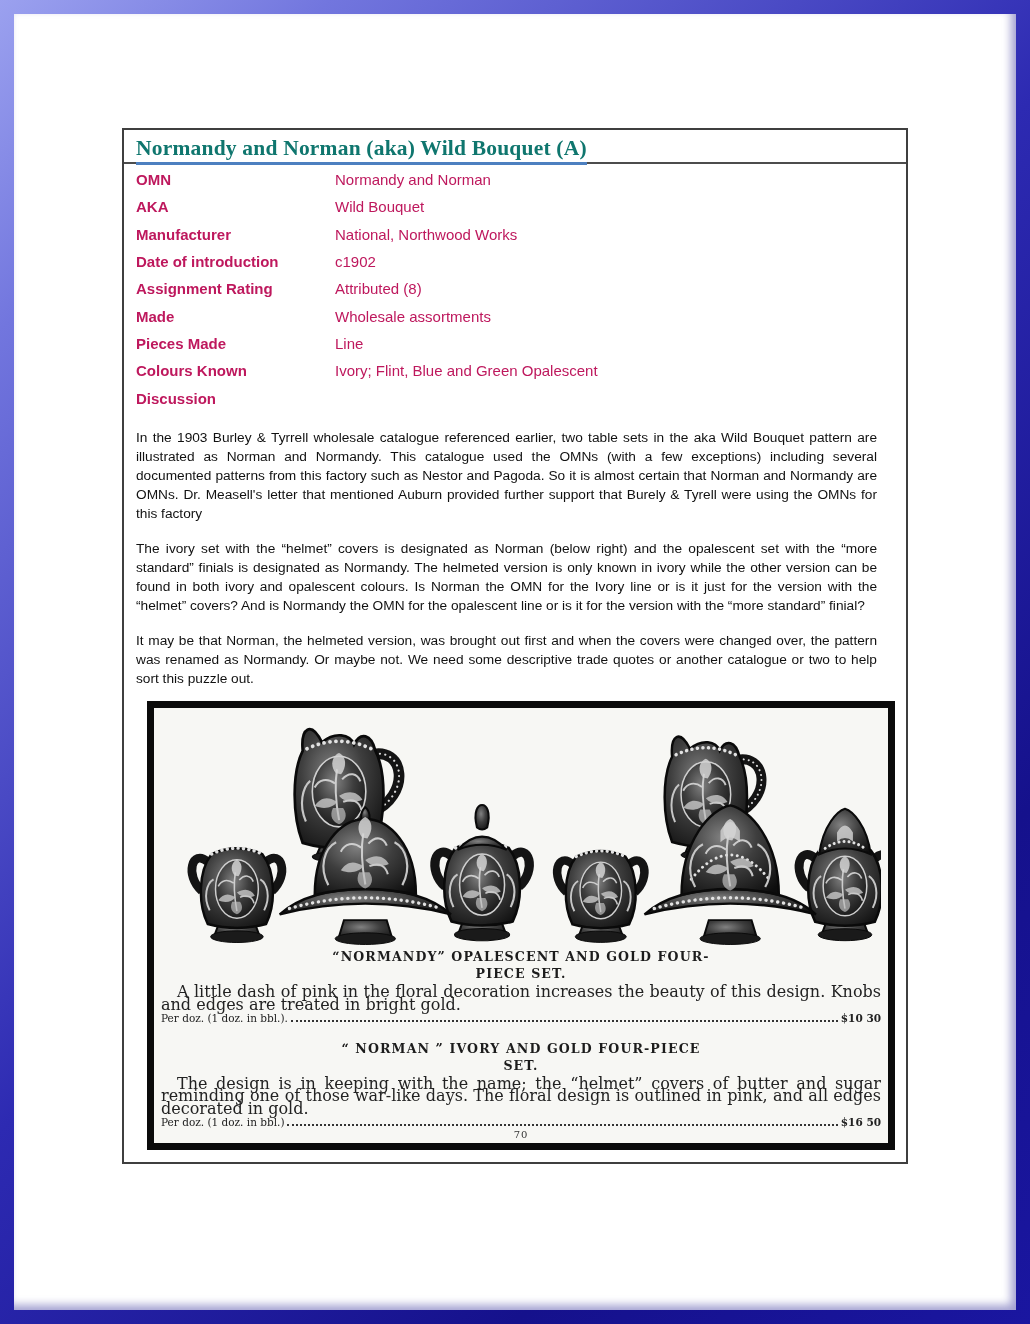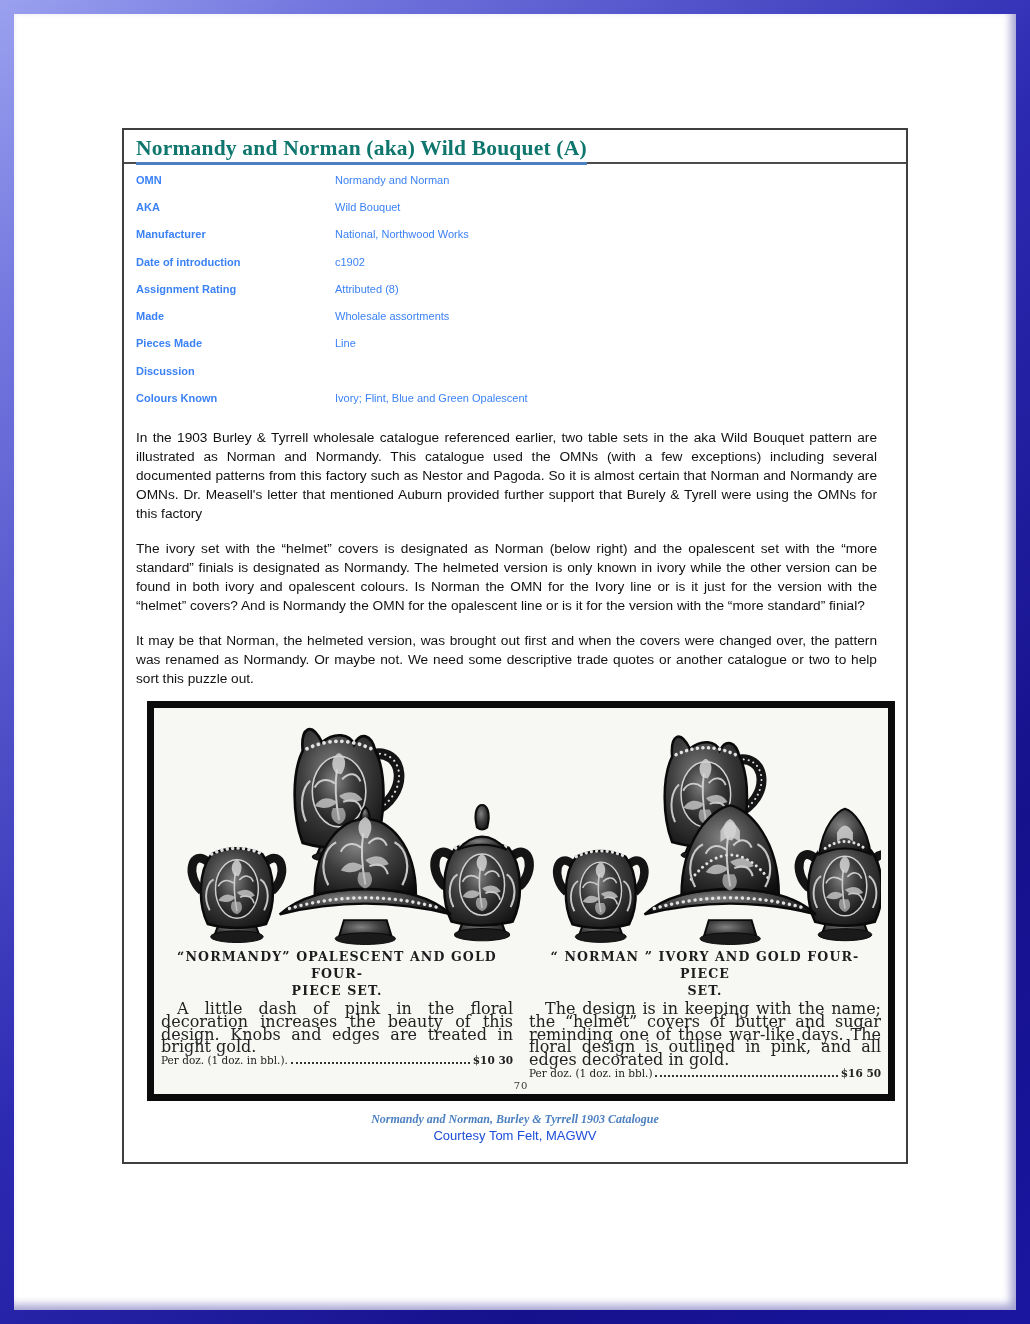--- a/index.html
+++ b/index.html
@@ -21,32 +21,32 @@
   }
 
   .title-row { padding:6px 12px 0 12px; border-bottom:2px solid #4c4c4c; }
   .doc-title {
     display:inline-block; font-family:"Liberation Serif", serif; font-weight:bold;
     font-size:21.5px; color:#0f766e; letter-spacing:.2px;
     border-bottom:3px solid #4d80c0; padding-bottom:1px; margin-bottom:-3px;
   }
 
   .attr-table { padding:2px 12px 0 12px; }
-  .attr-row { display:flex; height:27.3px; align-items:center; font-size:11px; color:#3b82f6; }
+  .attr-row { display:flex; height:27.3px; align-items:center; font-size:15px; color:#be185d; }
   .attr-label { width:199px; font-weight:bold; }
 
   .para { margin:16px 29px 0 12px; font-size:13.7px; line-height:19px; text-align:justify; color:#111; }
 
   .catalog {
     margin:13px 0 0 23px; width:748px; border:7px solid #0b0b0b;
     background:#f7f7f4; padding:2px 7px 3px 7px;
   }
   .art { display:block; width:100%; height:auto; }
 
-  .cat-cols { display:flex; gap:16px; margin-top:1px; }
+  .cat-cols { display:flex; gap:16px; margin-top:1px;flex-direction:column; }
   .cat-col { flex:1; min-width:0; }
   .cat-heading {
     text-align:center; font-family:"DejaVu Serif", serif; font-weight:bold;
     font-size:12.6px; letter-spacing:1.1px; color:#1c1c1c; line-height:17px;
   }
   .cat-desc {
     font-family:"DejaVu Serif", serif; font-size:16px; line-height:12.8px;
     color:#222; margin-top:4px; text-align:justify; text-indent:16px;
   }
   .price-row { display:flex; align-items:flex-end; font-family:"DejaVu Serif", serif; font-size:10.5px; color:#222; }
@@ -94,26 +94,26 @@
         </div>
         <div class="attr-row">
           <div class="attr-label">Made</div>
           <div class="attr-value">Wholesale assortments</div>
         </div>
         <div class="attr-row">
           <div class="attr-label">Pieces Made</div>
           <div class="attr-value">Line</div>
         </div>
         <div class="attr-row">
+          <div class="attr-label">Colours Known</div>
+          <div class="attr-value">Ivory; Flint, Blue and Green Opalescent</div>
+        </div>
+        <div class="attr-row">
           <div class="attr-label">Discussion</div>
           <div class="attr-value"></div>
-        </div>
-        <div class="attr-row">
-          <div class="attr-label">Colours Known</div>
-          <div class="attr-value">Ivory; Flint, Blue and Green Opalescent</div>
         </div>
       </div>
 
       <p class="para">In the 1903 Burley &amp; Tyrrell wholesale catalogue referenced earlier, two table sets in the aka Wild Bouquet pattern are illustrated as Norman and Normandy.  This catalogue used the OMNs (with a few exceptions) including several documented patterns from this factory such as Nestor and Pagoda.  So it is almost certain that Norman and Normandy are OMNs. Dr. Measell's letter that mentioned Auburn provided further support that Burely &amp; Tyrell were using the OMNs for this factory</p>
       <p class="para">The ivory set with the “helmet” covers is designated as Norman (below right) and the opalescent set with the “more standard” finials is designated as Normandy.  The helmeted version is only known in ivory while the other version can be found in both ivory and opalescent colours. Is Norman the OMN for the Ivory line or is it just for the version with the “helmet” covers?  And is Normandy the OMN for the opalescent line or is it for the version with the “more standard” finial?</p>
       <p class="para">It may be that Norman, the helmeted version, was brought out first and when the covers were changed over, the pattern was renamed as Normandy.  Or maybe not.  We need some descriptive trade quotes or another catalogue or two to help sort this puzzle out.</p>
 
       <div class="catalog">
 
         <svg class="art" viewBox="0 0 740 244">

